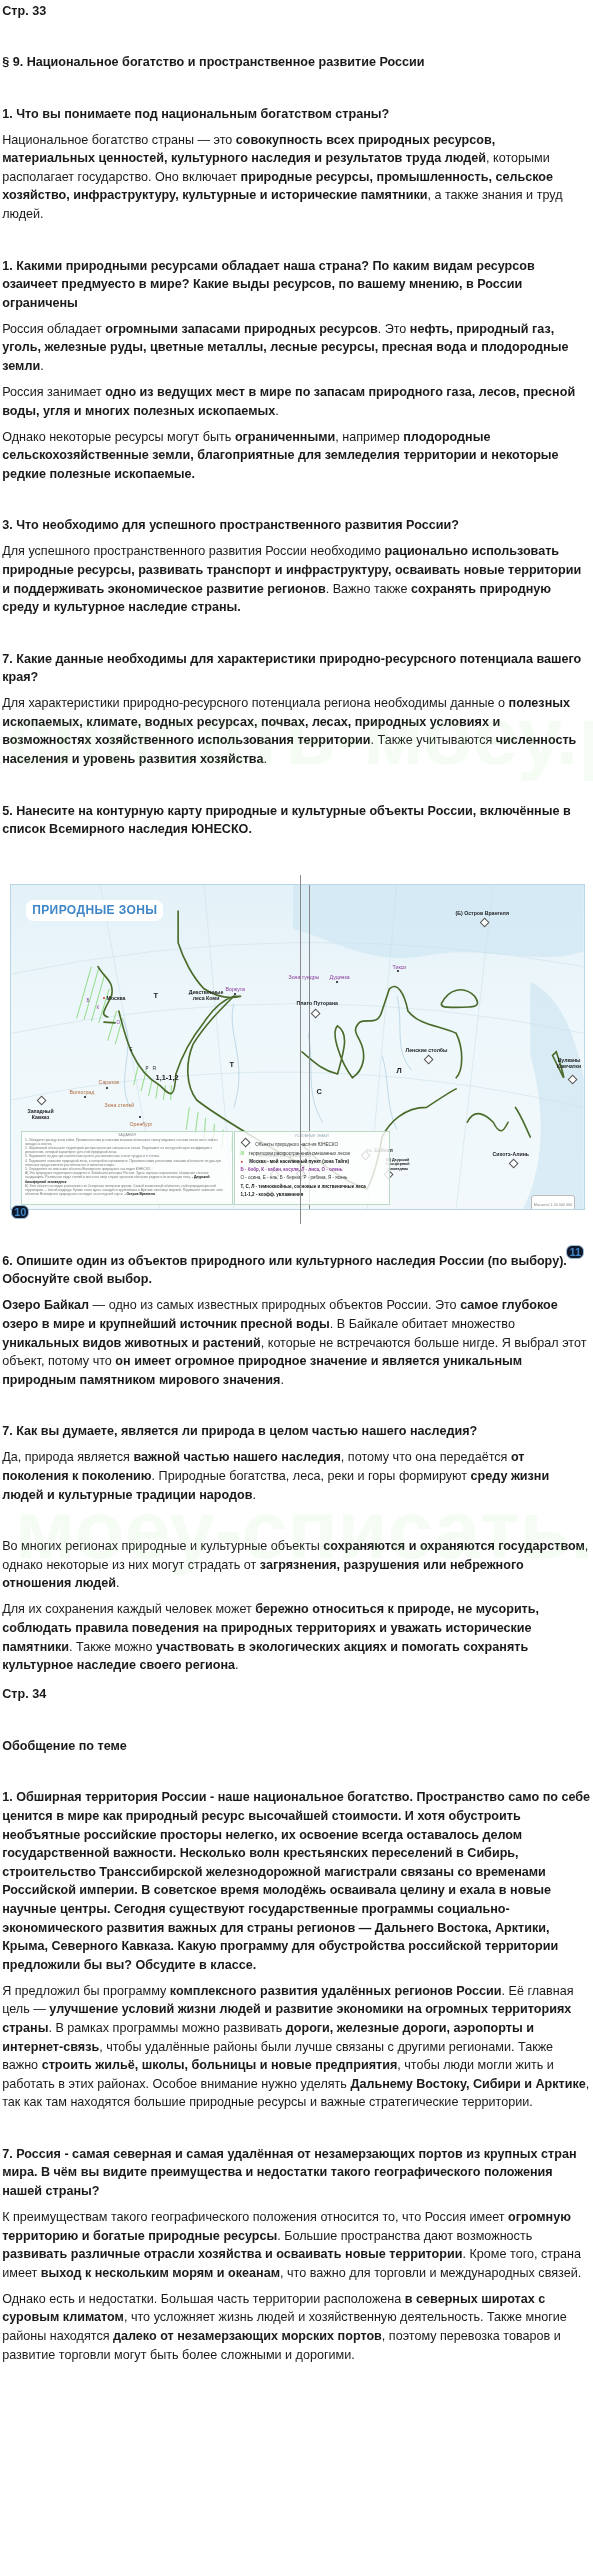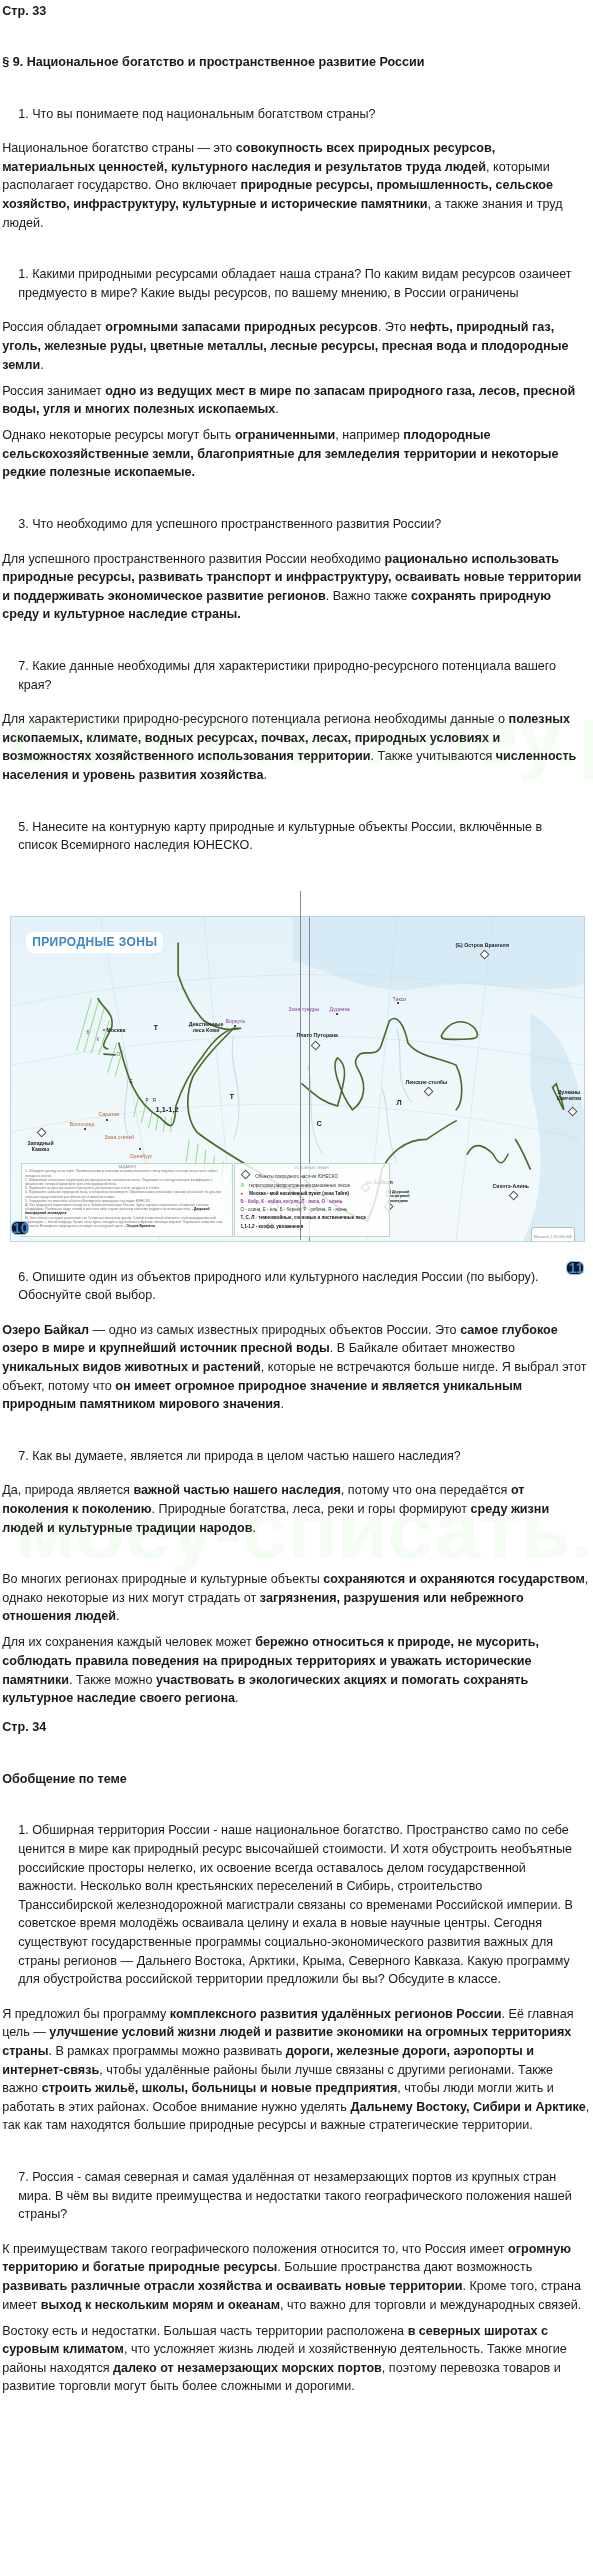--- a/index.html
+++ b/index.html
@@ -6,33 +6,32 @@
   body {
     width: 594px;
     font-family: "Liberation Sans", "DejaVu Sans", sans-serif;
     color: #1a1a1a;
     font-size: 12.6px;
     line-height: 18.6px;
   }
   .page { padding: 0 3px 0 2.2px; position: relative; }
   .page-label { font-weight: bold; font-size: 12.6px; margin: 0; padding-top: 1.5px; }
   .section-title { font-weight: bold; font-size: 12.6px; margin: 33px 0 0 0; }
-  .q { font-weight: normal; margin: 16px; }
+  .q { font-weight: bold; margin: 0; }
   .block { margin-top: 33px; }
   p.a { margin: 7.4px 0 0 0; font-weight: normal; }
   p.a b { font-weight: bold; }
 
   
   .map-wrap { margin-top: 36px; position: relative; width: 594px; height: 349px; }
   .map {
     position: absolute; left: 7.4px; top: 9px; width: 573px; height: 324px;
     background: linear-gradient(180deg, #e3f1f8 0%, #eef7fb 40%, #f3f9fb 100%);
     border: 0.7px solid #b8d6e6;
     overflow: hidden;
-    margin-top: 16px;
   }
   .map svg { position: absolute; left: 0; top: 0; }
   .map-fold { position: absolute; left: 298px; top: 0; width: 0.7px; height: 349px; background: #8a8a8a; }
   .map-title {
     position: absolute; left: 15.6px; top: 15px; padding: 1.5px 6px;
     background: #fff; border-radius: 7.4px; color: #3f86c6;
     font-weight: bold; font-size: 12px; letter-spacing: 0.4px;
   }
   .map-label { position: absolute; font-size: 5.2px; line-height: 6px; font-weight: bold; color: #222; text-align: center; white-space: nowrap; }
   .map-label.city { color: #b06a3c; font-weight: normal; }
@@ -55,21 +54,21 @@
     position: absolute; left: 223px; top: 246px; width: 156px; height: 74px;
     background: rgba(255,255,255,0.8); border: 0.7px solid #bcd8c6;
     font-size: 4.5px; line-height: 8.2px; padding: 1.5px 6px; box-sizing: border-box; color: #333;
   }
   .legend .ttl { text-align: center; font-size: 3.7px; color: #9ab; line-height: 6px; }
   .legend .row { white-space: nowrap; }
   .legend .b { font-weight: bold; color: #111; }
   .legend .v { color: #8a3c9a; font-weight: bold; }
   .pg-num {
     position: absolute; top: 330px; width: 16.3px; height: 12px; border: 0.7px solid #9cc0dc; border-radius: 6px;
-    background: #0f172a; color: #3f86c6; font-size: 14px; font-weight: bold; text-align: right; line-height: 12px;
+    background: #0f172a; color: #3f86c6; font-size: 11px; font-weight: bold; text-align: center; line-height: 12px;
   }
   .scale { position: absolute; left: 520px; top: 310px; font-size: 3.7px; color: #888; border: 0.7px solid #bbb; border-radius: 3px; padding: 0 2.2px; background: #fff; }
 
   .watermark {
     position: absolute; color: rgba(120, 220, 120, 0.08); font-size: 82px; font-weight: bold;
     pointer-events: none; white-space: nowrap;
   }
 </style>
 </head>
 <body>
@@ -279,18 +278,18 @@
   <p class="section-title">Обобщение по теме</p>
 
   <div class="block">
     <p class="q">1. Обширная территория России - наше национальное богатство. Пространство само по себе ценится в мире как природный ресурс высочайшей стоимости. И хотя обустроить необъятные российские просторы нелегко, их освоение всегда оставалось делом государственной важности. Несколько волн крестьянских переселений в Сибирь, строительство Транссибирской железнодорожной магистрали связаны со временами Российской империи. В советское время молодёжь осваивала целину и ехала в новые научные центры. Сегодня существуют государственные программы социально-экономического развития важных для страны регионов — Дальнего Востока, Арктики, Крыма, Северного Кавказа. Какую программу для обустройства российской территории предложили бы вы? Обсудите в классе.</p>
     <p class="a"><span>Я предложил бы программу </span><b>комплексного развития удалённых регионов России</b><span>. Её главная цель — </span><b>улучшение условий жизни людей и развитие экономики на огромных территориях страны</b><span>. В рамках программы можно развивать </span><b>дороги, железные дороги, аэропорты и интернет-связь</b><span>, чтобы удалённые районы были лучше связаны с другими регионами. Также важно </span><b>строить жильё, школы, больницы и новые предприятия</b><span>, чтобы люди могли жить и работать в этих районах. Особое внимание нужно уделять </span><b>Дальнему Востоку, Сибири и Арктике</b><span>, так как там находятся большие природные ресурсы и важные стратегические территории.</span></p>
   </div>
 
   <div class="block">
     <p class="q">7. Россия - самая северная и самая удалённая от незамерзающих портов из крупных стран мира. В чём вы видите преимущества и недостатки такого географического положения нашей страны?</p>
     <p class="a"><span>К преимуществам такого географического положения относится то, что Россия имеет </span><b>огромную территорию и богатые природные ресурсы</b><span>. Большие пространства дают возможность </span><b>развивать различные отрасли хозяйства и осваивать новые территории</b><span>. Кроме того, страна имеет </span><b>выход к нескольким морям и океанам</b><span>, что важно для торговли и международных связей.</span></p>
-    <p class="a"><span>Востоку есть и недостатки. Большая часть территории расположена </span><b>в северных широтах с суровым климатом</b><span>, что усложняет жизнь людей и хозяйственную деятельность. Также многие районы находятся </span><b>далеко от незамерзающих морских портов</b><span>, поэтому перевозка товаров и развитие торговли могут быть более сложными и дорогими.</span></p>
+    <p class="a"><span>Однако есть и недостатки. Большая часть территории расположена </span><b>в северных широтах с суровым климатом</b><span>, что усложняет жизнь людей и хозяйственную деятельность. Также многие районы находятся </span><b>далеко от незамерзающих морских портов</b><span>, поэтому перевозка товаров и развитие торговли могут быть более сложными и дорогими.</span></p>
   </div>
 
   <div style="height:7.4px;"></div>
 </div>
 
 
 </body></html>

